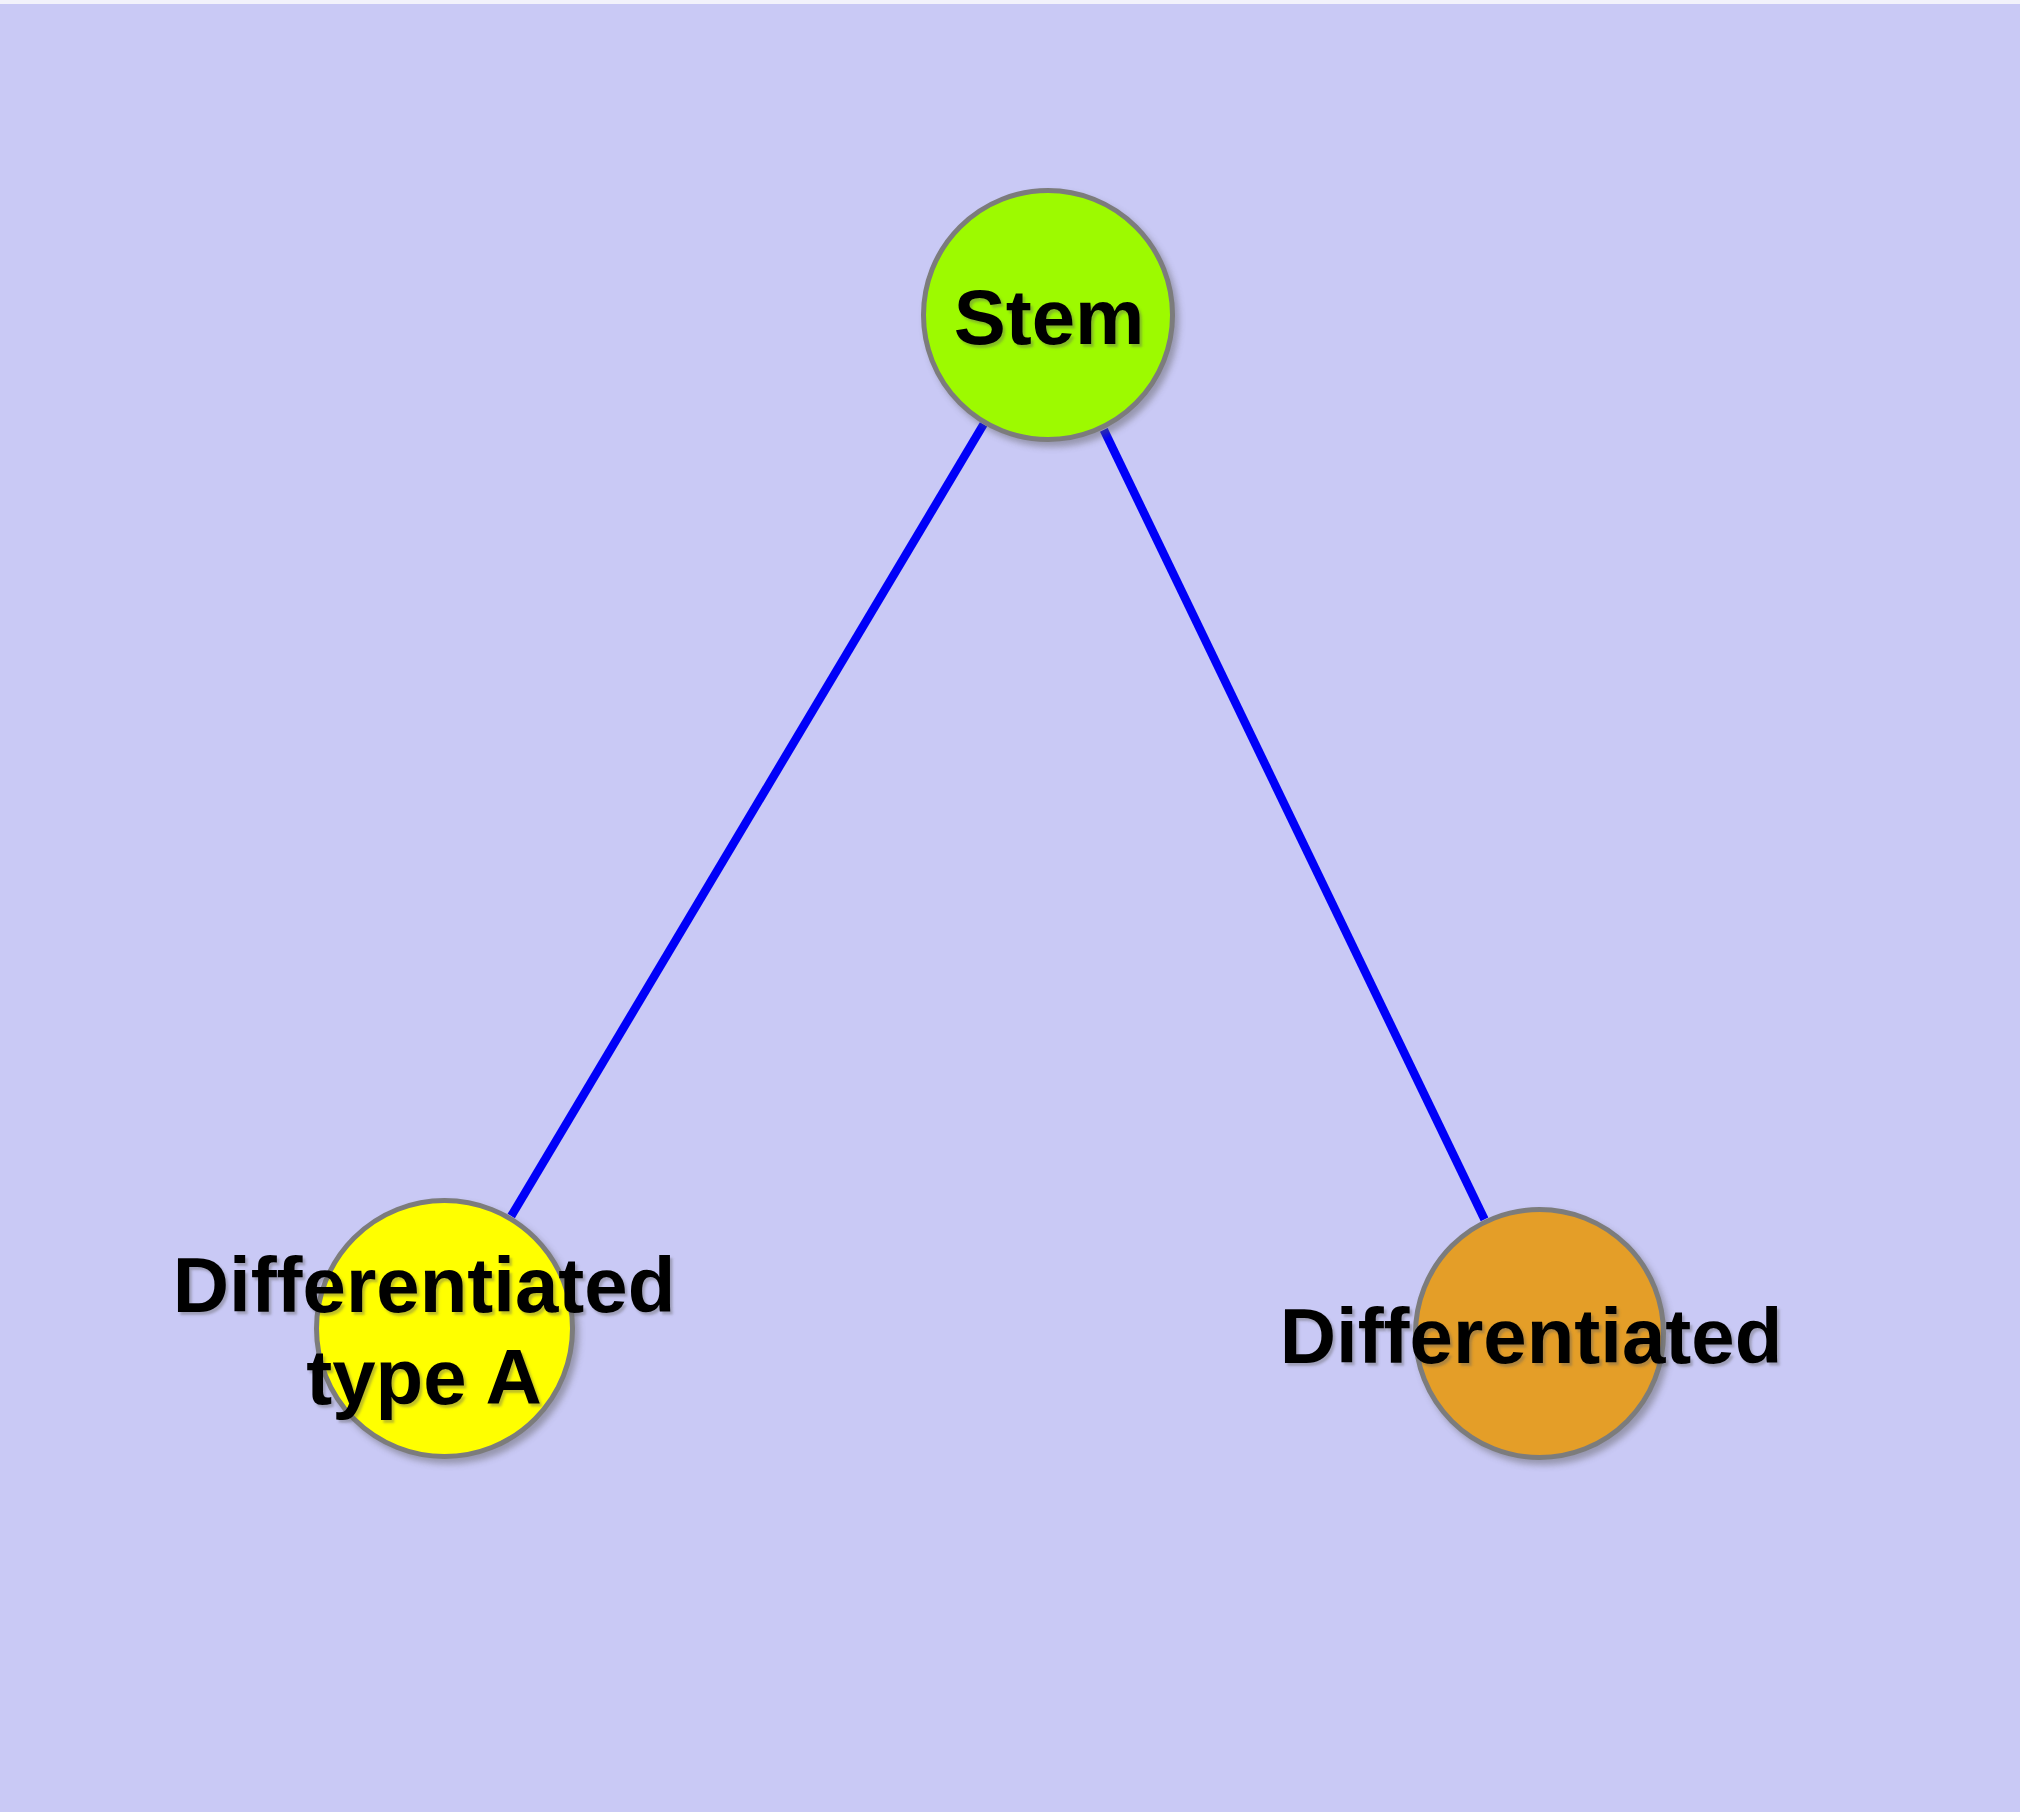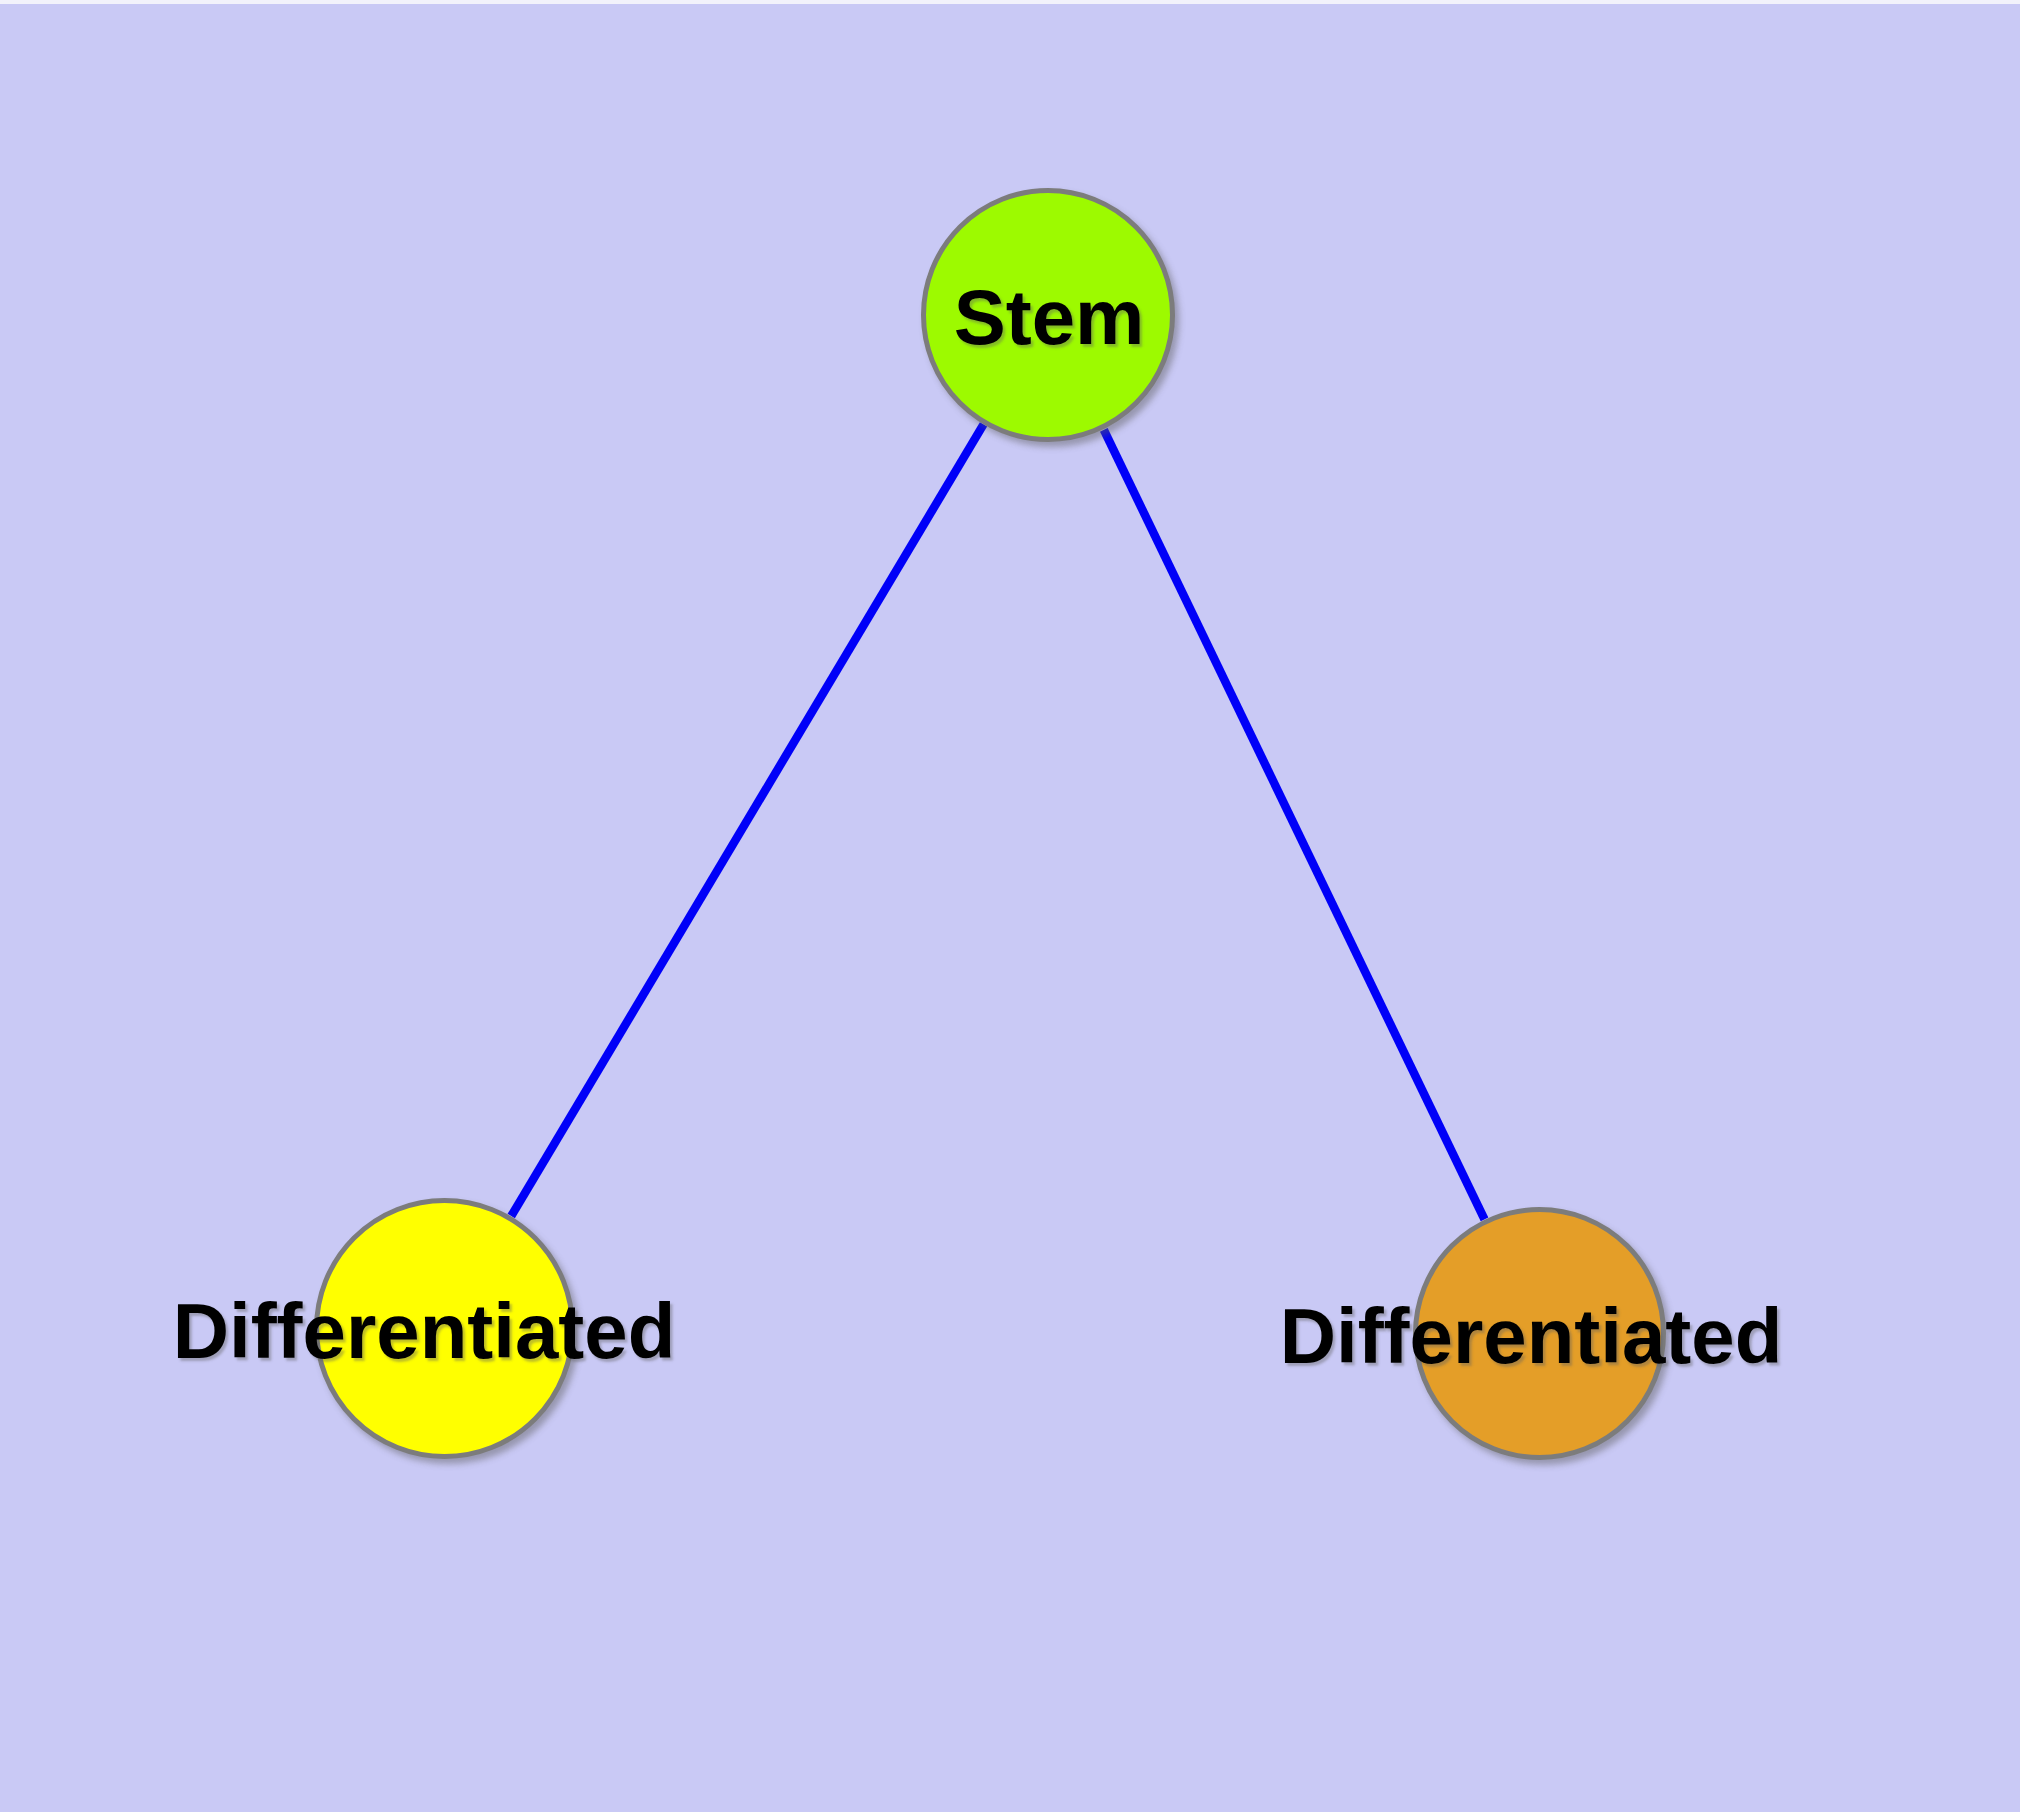--- a/index.html
+++ b/index.html
@@ -60,20 +60,21 @@
     <div class="circle" style="left: 921px; top: 188px; width: 254px; height: 254px; background: rgb(157, 250, 0); border-color: rgb(124, 124, 124);"></div>
     <div class="label" style="left: 1049px; top: 317px;">
       <div>Stem</div>
     </div>
   </div>
 
   <div class="node">
     <div class="circle" style="left: 314px; top: 1198px; width: 261px; height: 261px; background: rgb(255, 255, 0); border-color: rgb(124, 124, 124);"></div>
     <div class="label" style="left: 424px; top: 1331px;">
       <div>Differentiated</div>
+      <div>type A</div>
     </div>
   </div>
 
   <div class="node">
     <div class="circle" style="left: 1413px; top: 1207px; width: 253px; height: 253px; background: rgb(228, 158, 40); border-color: rgb(124, 124, 124);"></div>
     <div class="label" style="left: 1531px; top: 1336px;">
       <div>Differentiated</div>
     </div>
   </div>
 </div>

